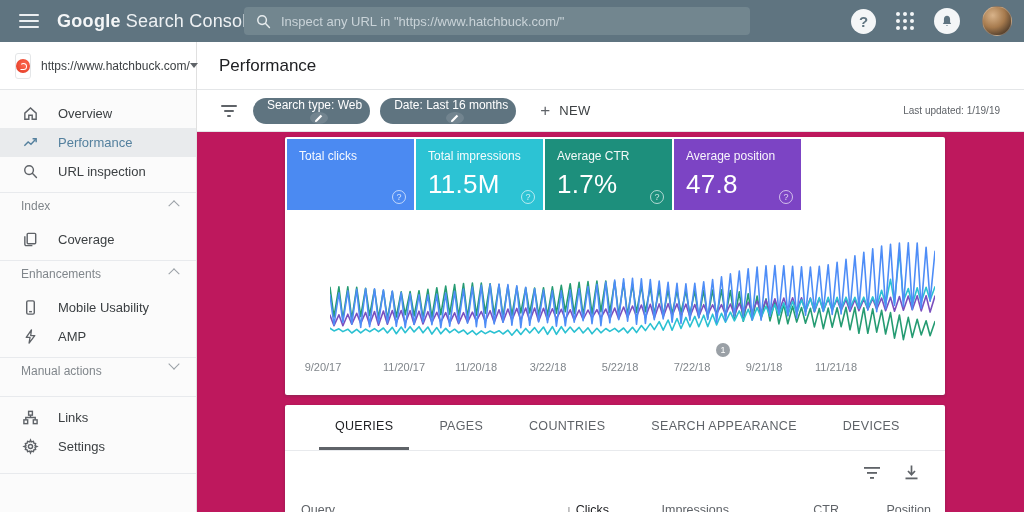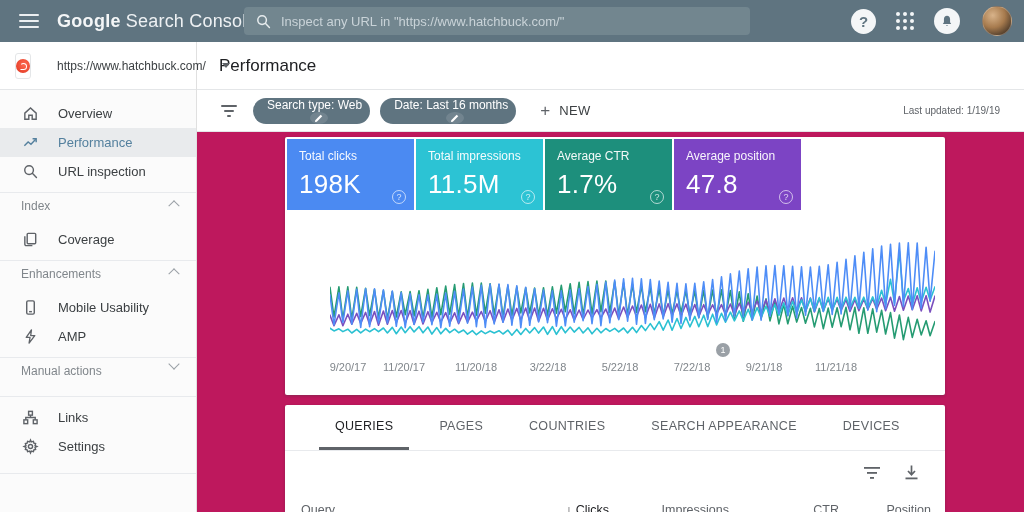--- a/index.html
+++ b/index.html
@@ -27,21 +27,21 @@
   .bell-circle { width:26px; height:26px; border-radius:50%; background:#f4f6f7;
                  display:flex; align-items:center; justify-content:center; }
   .avatar { width:30px; height:30px; border-radius:50%; margin-left:2px;
             background:radial-gradient(circle at 35% 30%, #d8b38a 0%, #a77b4e 45%, #5d4630 75%, #2e2218 100%);
             border:1px solid rgba(255,255,255,.25); }
 
   
   .sidebar { position:absolute; left:0; top:42px; width:197px; height:470px;
              background:#fbfbfb; border-right:1px solid #e0e0e0; z-index:10; }
   .property { height:48px; background:#fff; border-bottom:1px solid #e4e6e8;
-              display:flex; align-items:center; padding:0 12px 0 15px; cursor:pointer;gap:16px; }
+              display:flex; align-items:center; padding:0 12px 0 15px; cursor:pointer; }
   .prop-icon { width:26px; height:26px; background:#fff; border:1px solid #e4e6e8; border-radius:3px;
                display:flex; align-items:center; justify-content:center; }
   .prop-icon i { width:14px; height:14px; border-radius:50%;
                  background:radial-gradient(circle at 60% 40%, #ff6b52 0%, #e8442e 70%); position:relative; }
   .prop-icon i::after { content:""; position:absolute; left:4px; top:4px; width:5px; height:5px;
                         border:1.4px solid #fff; border-radius:50% 50% 50% 0; border-left-color:transparent; }
   .prop-url { font-size:12px; color:#3c4043; margin-left:10px; flex:1; white-space:nowrap; }
   .prop-caret { width:0; height:0; border-left:4px solid transparent; border-right:4px solid transparent;
                 border-top:5px solid #5f6368; }
   .nav { padding-top:9px; }
@@ -311,21 +311,20 @@
     </div>
     <span class="last-updated">Last updated: 1/19/19</span>
   </div>
 
   <div class="content">
 
     <div class="card chart-card">
       <div class="metrics">
         <div class="metric" style="background: rgb(75, 138, 242);">
           <div class="mlabel">Total clicks</div>
-          <div class="mvalue">198K</div>
           <div class="q">?</div>
         </div>
         <div class="metric" style="background: rgb(44, 195, 212);">
           <div class="mlabel">Total impressions</div>
           <div class="mvalue">11.5M</div>
           <div class="q">?</div>
         </div>
         <div class="metric" style="background: rgb(29, 143, 124);">
           <div class="mlabel">Average CTR</div>
           <div class="mvalue">1.7%</div>
@@ -341,21 +340,21 @@
       <div class="chart-wrap">
         <svg id="perf-chart" width="605" height="118" viewBox="0 0 605 118">
             <polyline points="0.0,57.4 4.0,87.0 8.9,56.8 12.9,89.5 17.8,56.8 21.8,89.3 26.7,57.4 30.7,86.5 35.6,58.4 39.6,85.5 44.5,59.5 48.5,87.8 53.4,60.7 57.4,89.1 62.3,61.5 66.3,87.0 71.2,61.8 75.2,84.7 80.1,61.6 84.1,85.9 89.0,60.7 93.0,88.2 97.9,59.4 101.9,87.5 106.8,57.7 110.8,84.7 115.7,56.1 119.7,84.2 124.6,54.6 128.6,86.6 133.5,53.5 137.5,87.5 142.4,53.0 146.4,85.1 151.3,53.1 155.3,83.2 160.1,53.7 164.2,84.7 169.0,54.8 173.0,86.8 177.9,56.0 181.9,85.7 186.8,57.1 190.8,82.9 195.7,57.8 199.7,82.9 204.6,58.1 208.6,85.4 213.5,57.7 217.5,85.9 222.4,56.8 226.4,83.2 231.3,55.4 235.3,81.7 240.2,53.7 244.2,83.6 249.1,52.4 253.1,85.5 258.0,51.5 262.0,84.1 266.9,51.0 270.9,81.6 275.8,51.0 279.8,82.3 284.7,51.7 288.7,85.0 293.6,52.9 297.6,85.1 302.5,54.5 306.5,82.5 311.4,56.1 315.4,81.6 320.3,57.7 324.3,83.9 329.2,58.8 333.2,85.6 338.1,59.9 342.1,84.1 347.0,60.8 351.0,82.6 355.9,61.0 359.9,84.4 364.8,60.8 368.8,87.7 373.7,60.4 377.7,88.0 382.6,60.0 386.6,86.0 391.5,59.9 395.5,86.2 400.4,60.5 404.4,89.4 409.3,61.8 413.3,91.3 418.2,63.7 422.2,89.8 427.1,66.1 431.1,88.6 436.0,68.9 440.0,90.9 444.9,71.7 448.9,93.9 453.8,74.3 457.8,93.8 462.6,76.2 466.7,92.1 471.5,77.5 475.5,93.2 480.4,78.2 484.4,96.9 489.3,78.4 493.3,98.7 498.2,78.1 502.2,97.2 507.1,77.7 511.1,96.7 516.0,77.3 520.0,99.8 524.9,77.3 528.9,103.3 533.8,77.7 537.8,103.3 542.7,78.8 546.7,102.1 551.6,80.4 555.6,104.0 560.5,82.6 564.5,108.1 569.4,85.0 573.4,109.7 578.3,87.3 582.3,107.4 587.2,89.2 591.2,104.9 596.1,90.7 600.1,105.8 605.0,91.5" fill="none" stroke="#259b72" stroke-width="1.6" stroke-linejoin="round" stroke-linecap="round"></polyline>
             <polyline points="0.0,85.2 4.0,95.7 8.9,84.8 12.9,95.7 17.8,84.2 21.8,94.2 26.7,83.3 30.7,93.5 35.6,82.4 39.6,94.5 44.5,81.6 48.5,95.2 53.4,81.0 57.4,94.2 62.3,80.6 66.3,92.8 71.2,80.5 75.2,93.2 80.1,80.7 84.1,94.3 89.0,81.2 93.0,94.0 97.9,81.7 101.9,92.5 106.8,82.3 110.8,92.1 115.7,82.6 119.7,93.1 124.6,82.8 128.6,93.6 133.5,82.7 137.5,92.3 142.4,82.2 146.4,91.1 151.3,81.5 155.3,91.5 160.1,80.7 164.2,92.5 169.0,79.8 173.0,91.9 177.9,79.0 181.9,90.3 186.8,78.4 190.8,90.0 195.7,78.1 199.7,91.1 204.6,78.0 208.6,91.3 213.5,78.3 217.5,89.9 222.4,78.8 226.4,88.8 231.3,79.3 235.3,89.4 240.2,79.8 244.2,90.3 249.1,80.0 253.1,89.5 258.0,80.0 262.0,87.9 266.9,79.6 270.9,87.9 275.8,79.0 279.8,89.0 284.7,78.1 288.7,88.9 293.6,77.0 297.6,87.4 302.5,76.0 306.5,86.5 311.4,75.0 315.4,87.4 320.3,74.3 324.3,88.0 329.2,73.9 333.2,87.0 338.1,73.7 342.1,85.5 347.0,73.9 351.0,85.7 355.9,74.2 359.9,86.8 364.8,74.5 368.8,86.5 373.7,74.7 377.7,84.7 382.6,74.8 386.6,83.9 391.5,74.6 395.5,84.6 400.4,74.0 404.4,84.9 409.3,73.2 413.3,83.5 418.2,72.2 422.2,82.0 427.1,71.0 431.1,82.2 436.0,69.9 440.0,83.0 444.9,68.8 448.9,82.3 453.8,68.0 457.8,80.5 462.6,67.8 466.7,80.2 471.5,67.8 475.5,81.4 480.4,68.1 484.4,81.9 489.3,68.5 493.3,80.6 498.2,69.0 502.2,79.6 507.1,69.4 511.1,80.4 516.0,69.7 520.0,81.4 524.9,69.6 528.9,80.8 533.8,69.3 537.8,79.3 542.7,68.6 546.7,79.3 551.6,68.0 555.6,80.8 560.5,67.3 564.5,81.3 569.4,66.6 573.4,80.2 578.3,66.0 582.3,79.7 587.2,65.7 591.2,80.9 596.1,65.7 600.1,82.1 605.0,66.0" fill="none" stroke="#7a4fbe" stroke-width="1.6" stroke-linejoin="round" stroke-linecap="round"></polyline>
             <polyline points="0.0,98.2 4.0,100.9 8.9,98.8 12.9,101.6 17.8,99.2 21.8,103.0 26.7,99.3 30.7,102.9 35.6,99.1 39.6,101.7 44.5,98.6 48.5,101.6 53.4,98.0 57.4,103.0 62.3,97.4 66.3,103.7 71.2,97.0 75.2,102.7 80.1,96.7 84.1,101.9 89.0,96.7 93.0,102.8 97.9,97.0 101.9,104.1 106.8,97.6 110.8,103.8 115.7,98.4 119.7,102.6 124.6,99.2 128.6,102.7 133.5,100.0 137.5,104.1 142.4,100.6 146.4,104.7 151.3,100.9 155.3,103.6 160.1,101.0 164.2,102.9 169.0,100.7 173.0,104.0 177.9,100.2 181.9,105.2 186.8,99.4 190.8,104.5 195.7,98.4 199.7,103.0 204.6,97.6 208.6,103.1 213.5,97.0 217.5,104.3 222.4,96.7 226.4,104.3 231.3,96.7 235.3,102.8 240.2,97.0 244.2,102.1 249.1,97.4 253.1,103.0 258.0,97.9 262.0,103.8 266.9,98.3 270.9,102.8 275.8,98.5 279.8,101.4 284.7,98.4 288.7,101.8 293.6,98.0 297.6,102.9 302.5,97.3 306.5,102.6 311.4,95.5 315.4,100.6 320.3,93.6 324.3,99.6 329.2,91.7 333.2,100.2 338.1,90.0 342.1,100.2 347.0,88.5 351.0,98.5 355.9,87.4 359.9,96.8 364.8,86.4 368.8,96.7 373.7,85.2 377.7,96.6 382.6,84.2 386.6,94.9 391.5,83.3 395.5,92.2 400.4,82.2 404.4,90.8 409.3,80.9 413.3,90.8 418.2,79.3 422.2,89.9 427.1,77.7 431.1,87.5 436.0,76.3 440.0,85.6 444.9,74.6 448.9,85.5 453.8,72.9 457.8,85.6 462.6,71.2 466.7,84.1 471.5,69.7 475.5,81.8 480.4,68.4 484.4,80.9 489.3,67.6 493.3,81.4 498.2,67.3 502.2,81.0 507.1,67.2 511.1,79.1 516.0,67.2 520.0,77.8 524.9,67.3 528.9,78.2 533.8,67.2 537.8,78.4 542.7,66.9 546.7,77.0 551.6,60.3 555.6,74.6 560.5,49.4 564.5,73.3 569.4,21.0 573.4,70.9 578.3,58.5 582.3,75.0 587.2,57.8 591.2,72.2 596.1,57.2 600.1,70.3 605.0,56.7" fill="none" stroke="#2bc1d2" stroke-width="1.6" stroke-linejoin="round" stroke-linecap="round"></polyline>
             <polyline points="0.0,65.1 4.0,95.0 8.9,62.8 12.9,92.3 17.8,60.8 21.8,94.2 26.7,59.4 30.7,97.5 35.6,58.7 39.6,96.6 44.5,58.9 48.5,93.0 53.4,59.8 57.4,92.8 62.3,61.1 66.3,96.3 71.2,62.6 75.2,97.6 80.1,63.9 84.1,94.5 89.0,64.7 93.0,92.2 97.9,64.9 101.9,94.7 106.8,64.4 110.8,97.7 115.7,63.1 119.7,96.2 124.6,61.2 128.6,92.7 133.5,59.1 137.5,93.1 142.4,57.0 146.4,96.7 151.3,55.3 155.3,97.4 160.1,54.3 164.2,94.0 169.0,54.0 173.0,92.3 177.9,54.5 181.9,95.2 186.8,55.7 190.8,97.6 195.7,57.2 199.7,95.3 204.6,58.7 208.6,91.9 213.5,60.1 217.5,92.7 222.4,60.9 226.4,96.1 231.3,60.9 235.3,95.8 240.2,60.1 244.2,92.1 249.1,58.6 253.1,90.7 258.0,56.6 262.0,93.7 266.9,54.3 270.9,95.6 275.8,52.1 279.8,92.8 284.7,50.1 288.7,89.7 293.6,48.9 297.6,91.2 302.5,48.4 306.5,94.3 311.4,48.7 315.4,93.4 320.3,49.6 324.3,89.6 329.2,51.0 333.2,89.0 338.1,52.3 342.1,92.2 347.0,53.3 351.0,93.5 355.9,53.8 359.9,90.2 364.8,53.4 368.8,87.6 373.7,51.8 377.7,89.5 382.6,49.5 386.6,92.3 391.5,46.8 395.5,90.6 400.4,43.8 404.4,86.8 409.3,41.0 413.3,86.7 418.2,38.7 422.2,89.9 427.1,37.0 431.1,90.3 436.0,35.9 440.0,86.3 444.9,35.5 448.9,83.7 453.8,35.7 457.8,85.8 462.6,36.3 466.7,87.9 471.5,36.8 475.5,85.3 480.4,37.0 484.4,81.3 489.3,36.3 493.3,81.5 498.2,34.7 502.2,84.4 507.1,32.4 511.1,83.9 516.0,29.3 520.0,79.8 524.9,25.8 528.9,77.8 533.8,22.2 537.8,80.2 542.7,18.8 546.7,81.8 551.6,16.1 555.6,78.8 560.5,14.2 564.5,75.4 569.4,13.1 573.4,76.4 578.3,12.8 582.3,79.4 587.2,13.1 591.2,78.3 596.1,17.3 600.1,71.3 605.0,21.4" fill="none" stroke="#4e8df7" stroke-width="1.6" stroke-linejoin="round" stroke-linecap="round"></polyline>
           </svg>
       </div>
       <div class="anno">1</div>
       <div class="ticks">
-        <span style="left:63px">9/20/17</span>
+        <span style="left:38px">9/20/17</span>
         <span style="left:119px">11/20/17</span>
         <span style="left:191px">11/20/18</span>
         <span style="left:263px">3/22/18</span>
         <span style="left:335px">5/22/18</span>
         <span style="left:407px">7/22/18</span>
         <span style="left:479px">9/21/18</span>
         <span style="left:551px">11/21/18</span>
       </div>
     </div>
 

